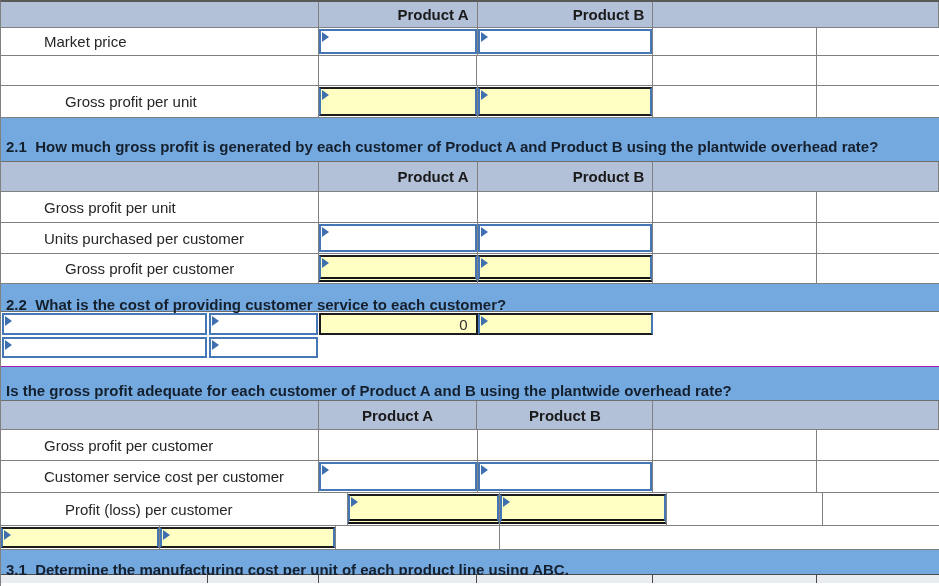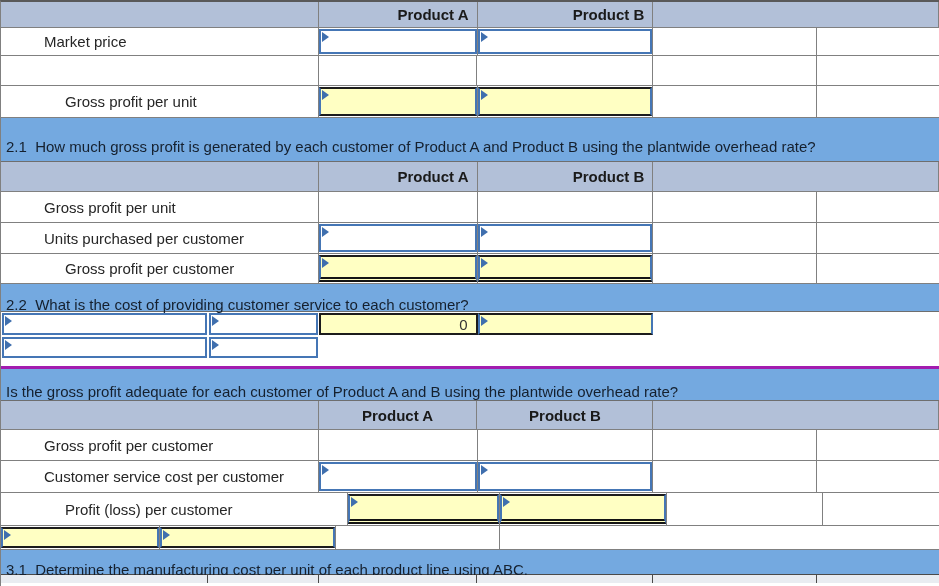--- a/index.html
+++ b/index.html
@@ -24,24 +24,24 @@
   .center { justify-content: center; }
   .ind1 { padding-left: 43px; }
   .ind2 { padding-left: 64px; }
   .band {
     background: #74a9e0;
     border-bottom: 1px solid #6e6e6e;
     display: flex; align-items: center;
     padding: 1px 5px;
   }
   .band span {
-    font-weight: normal; color: #15202e;
+    font-weight: bold; color: #15202e;
     white-space: pre-wrap; line-height: 1.3; max-width: 918px; margin-top: 15px;
   }
-  .band.topline { border-top: 3px solid #a21caf; }
+  .band.topline { border-top: 1px solid #a21caf; }
   .band.darkline { border-bottom: 1px solid #4a4a4a; }
   .ibox {
     position: relative; flex: 1; align-self: stretch;
     margin: 1px 0;
     background: #ffffff;
     border: 2px solid #4576b5;
   }
   .ibox.yl {
     background: #ffffc3;
     border-top-color: #1c1c1c; border-bottom-color: #1c1c1c;

